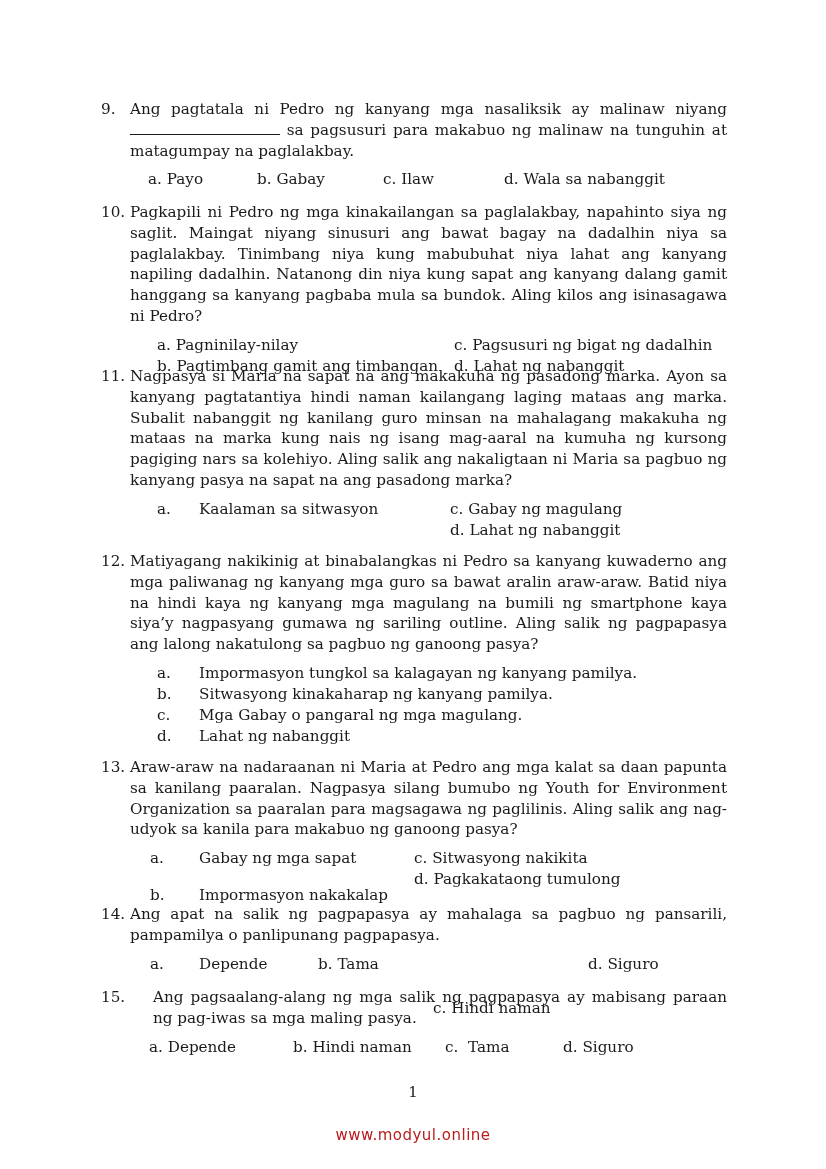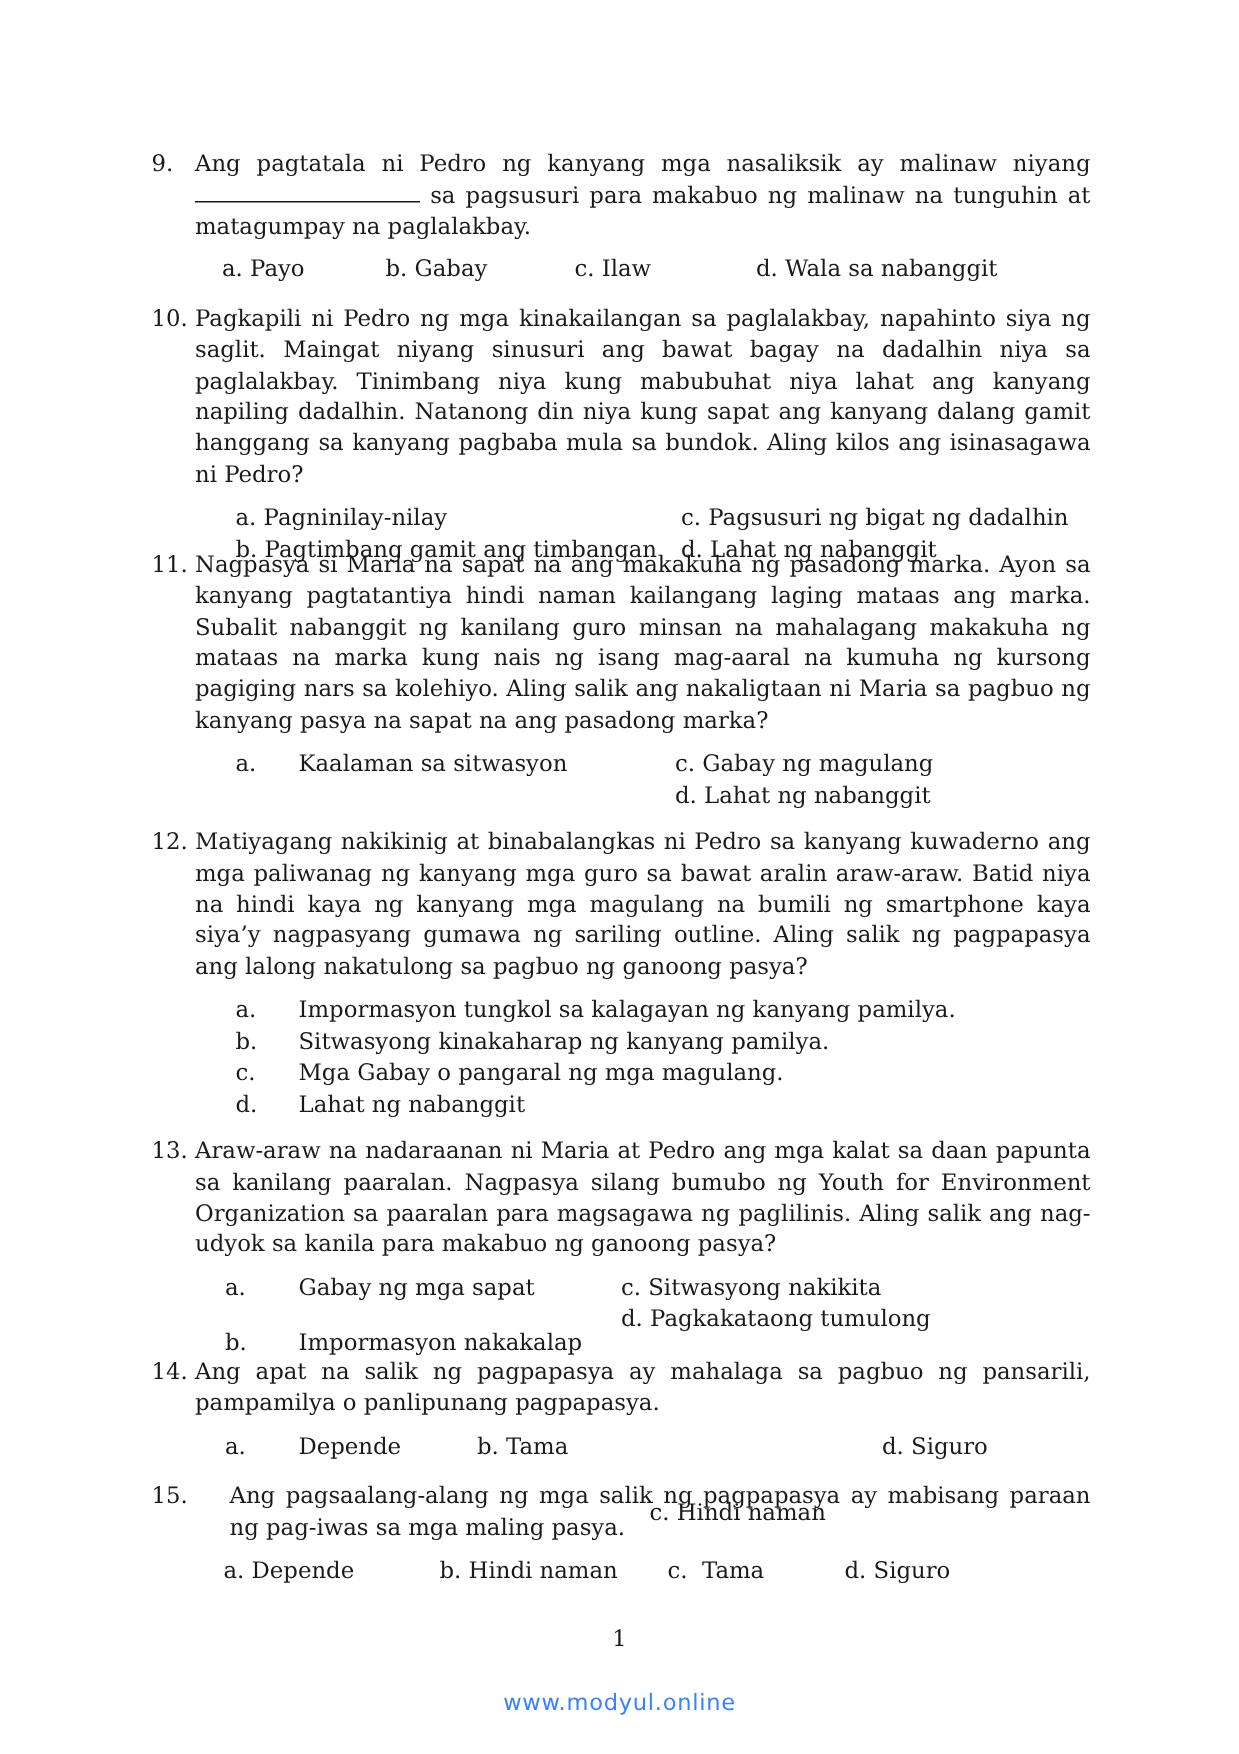--- a/index.html
+++ b/index.html
@@ -19,21 +19,21 @@
     .opts { position: relative; margin-top: 8px; }
     .opt { position: absolute; white-space: nowrap; }
     .opt .lt { display: inline-block; }
     .pagenum {
       position: absolute; left: 0; width: 826px; top: 1083px; text-align: center;
       font-size: 15px;
     }
     .watermark {
       position: absolute; left: 0; width: 826px; top: 1126px; text-align: center;
       font-family: "DejaVu Sans", "Liberation Sans", sans-serif;
-      font-size: 15px; color: #3b82f6; letter-spacing: 0.5px;
+      font-size: 15px; color: #b91c1c; letter-spacing: 0.5px;
     }
   </style>
 </head>
 <body>
 
 <div class="page">
 
   <div class="q" style="top:99px;">
     <span class="num">9.</span>
     <div class="stem"><span>Ang pagtatala ni Pedro ng kanyang mga nasaliksik ay malinaw niyang</span> <span class="blank"></span> <span>sa pagsusuri para makabuo ng malinaw na tunguhin at matagumpay na paglalakbay.</span></div>

